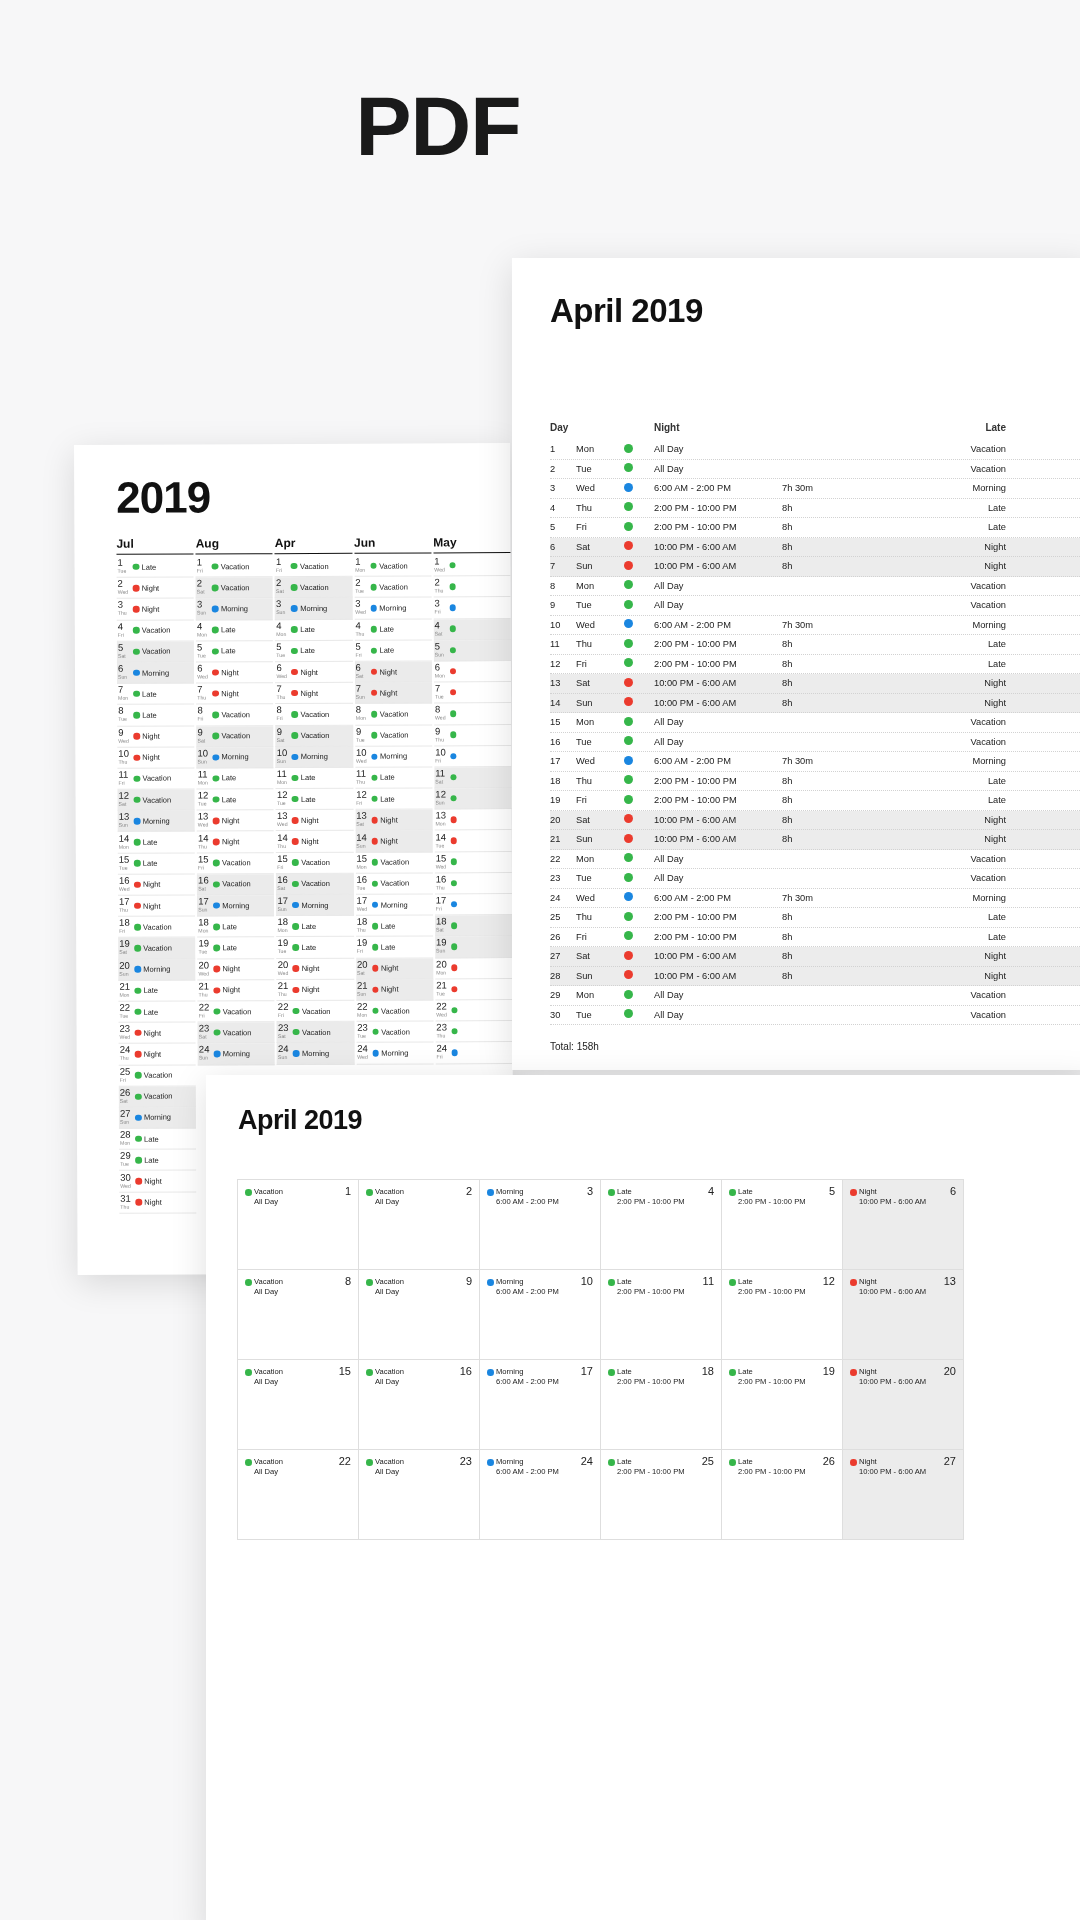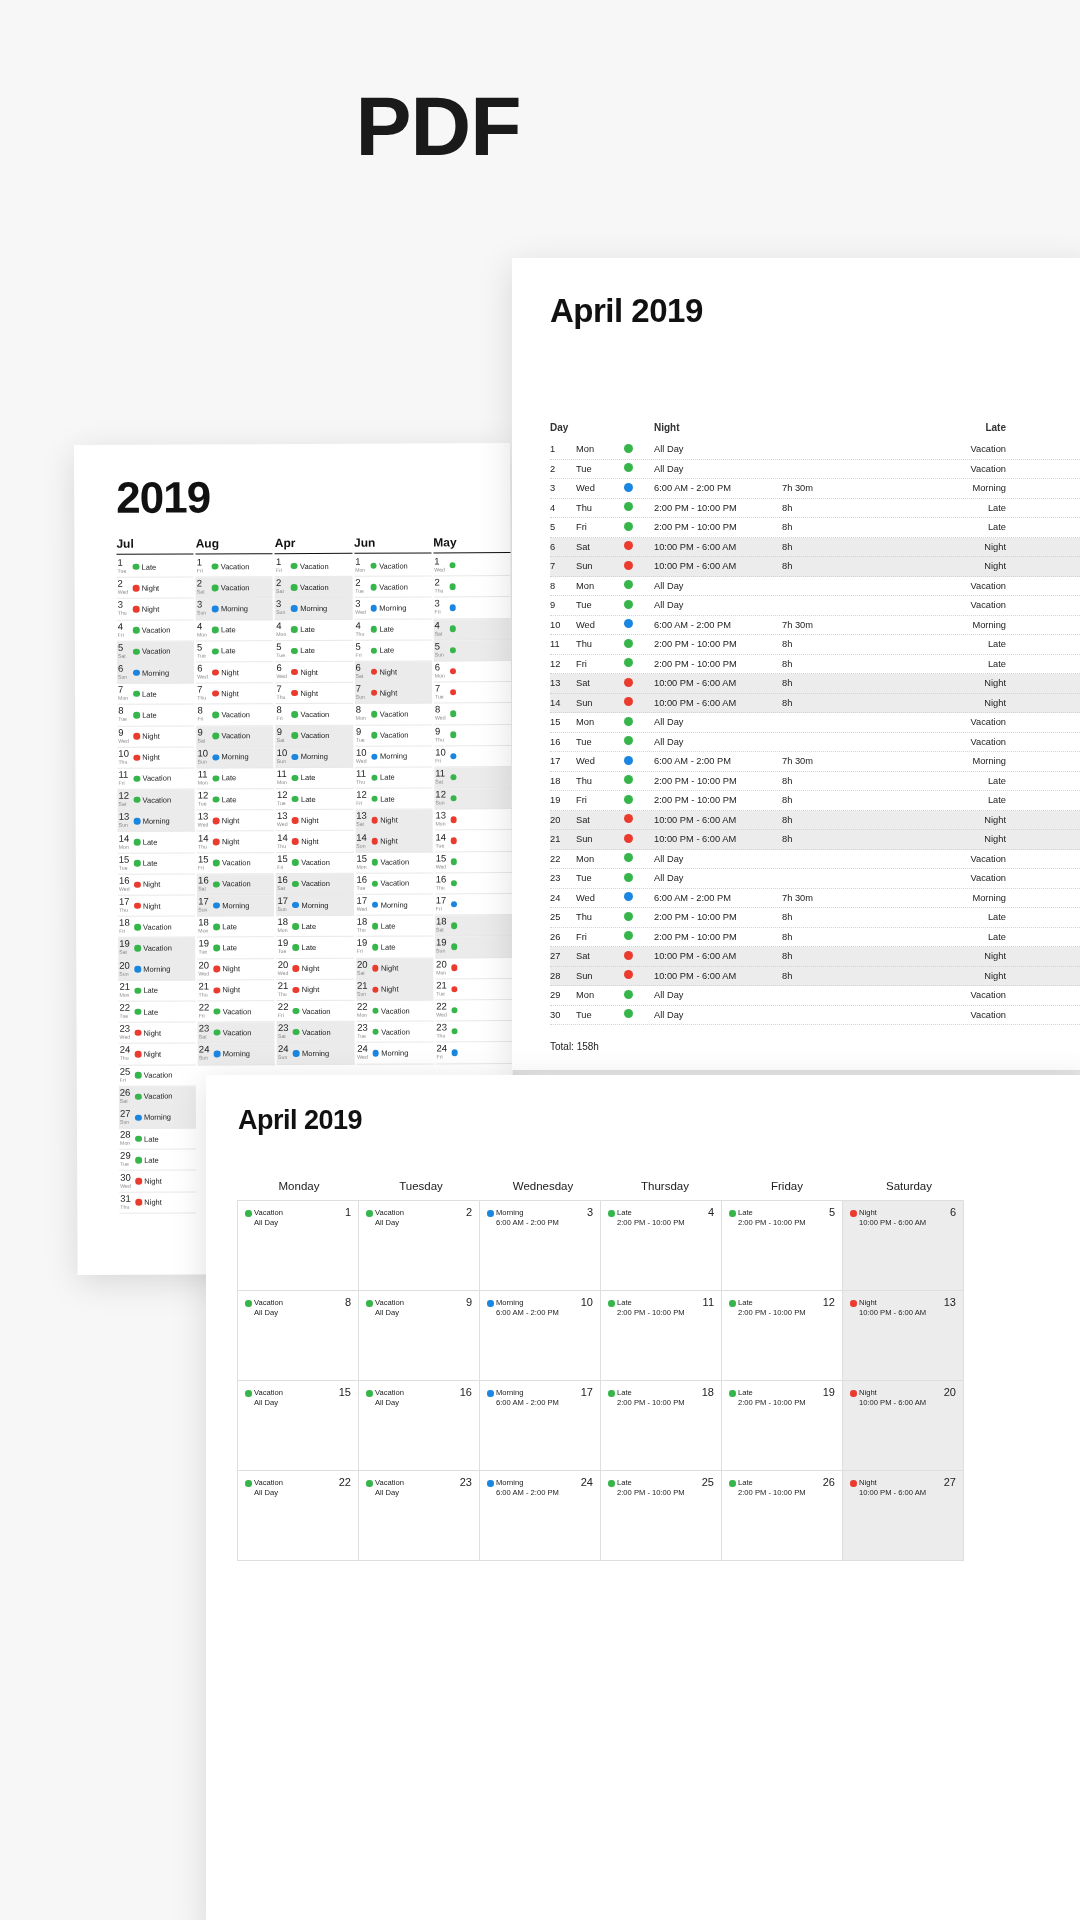--- a/index.html
+++ b/index.html
@@ -992,28 +992,20 @@
         <div class="c-dur"></div>
         <div class="c-title">Vacation</div>
       </div>
     </div>
   <div class="ltotal">Total: 158h</div>
 </div>
 
 <div class="sheet" id="cal-sheet">
   <div class="ct">April 2019</div>
   <div class="cal-grid">
-    <div class="cal-headrow" id="cal-head">
-        <div class="cal-hcell">Monday</div>
-        <div class="cal-hcell">Tuesday</div>
-        <div class="cal-hcell">Wednesday</div>
-        <div class="cal-hcell">Thursday</div>
-        <div class="cal-hcell">Friday</div>
-        <div class="cal-hcell">Saturday</div>
-      </div>
     <div id="cal-body">
         <div class="cal-row">
           <div class="cal-cell">
             <div class="cal-date">1</div>
             <div class="ev">
               <span class="dot" style="background:#36b64a"></span>
               <span class="ev-txt"><b>Vacation</b><span>All Day</span></span>
             </div>
           </div>
           <div class="cal-cell">

